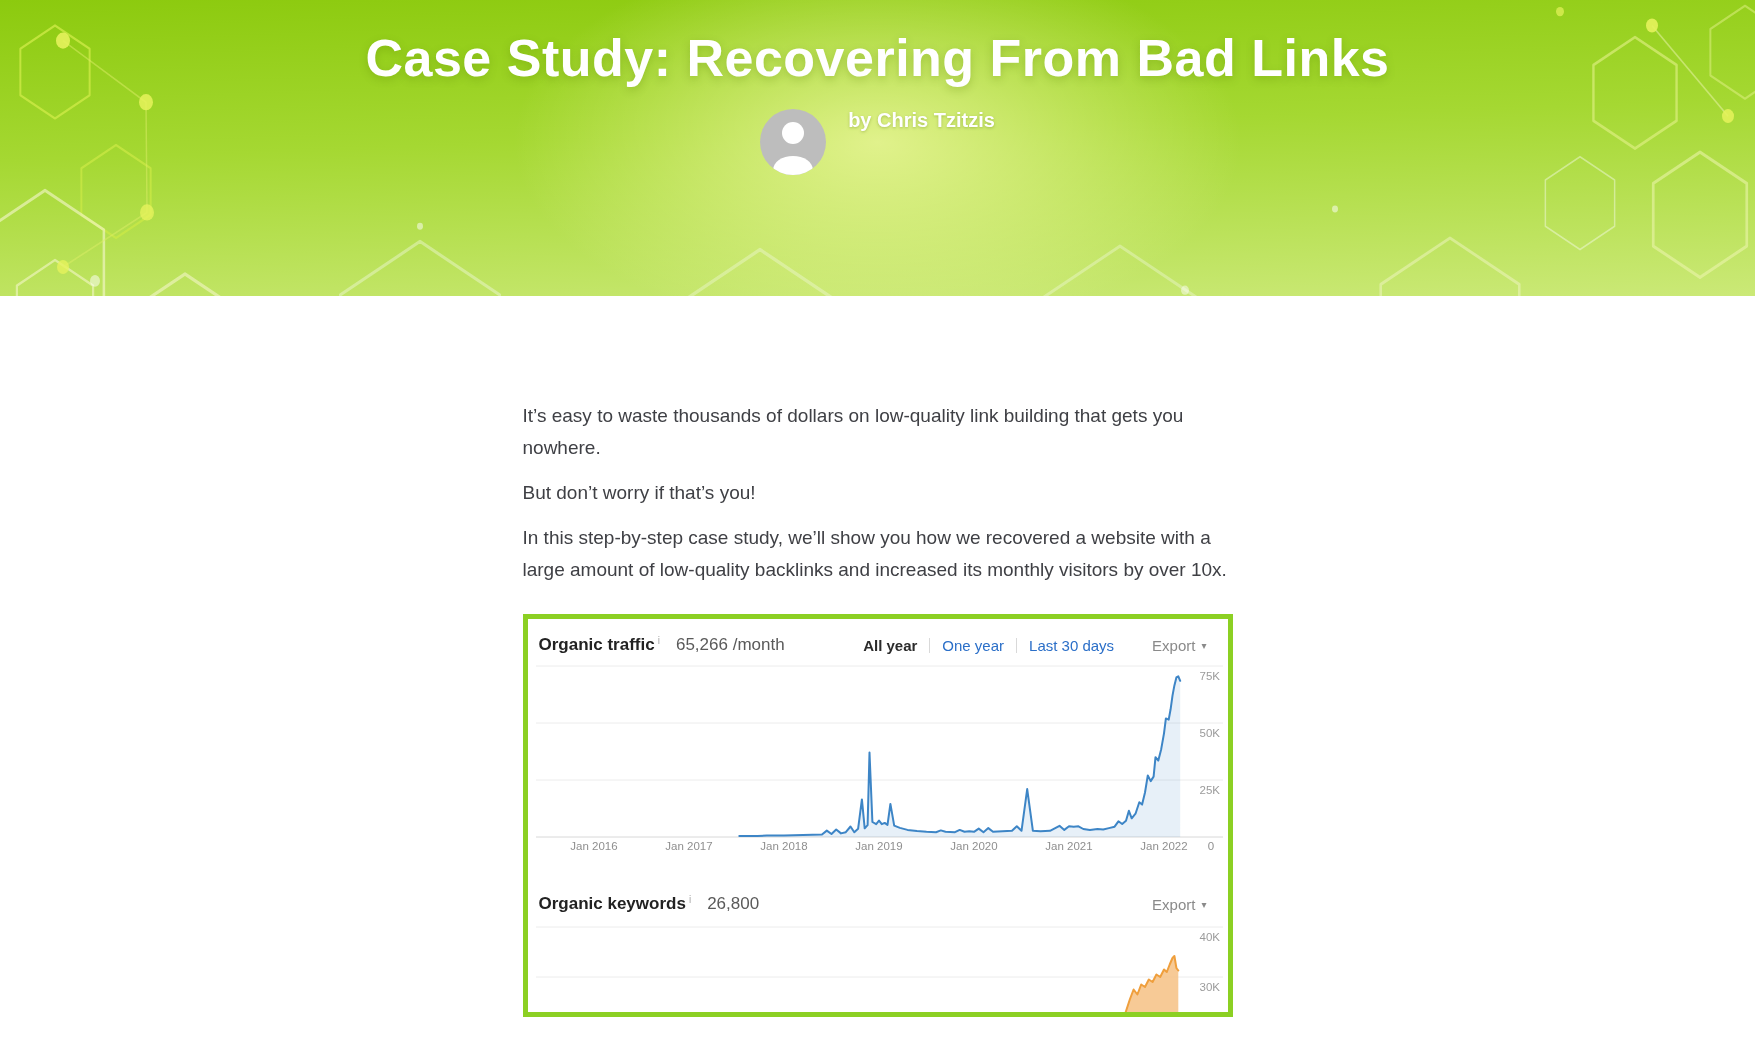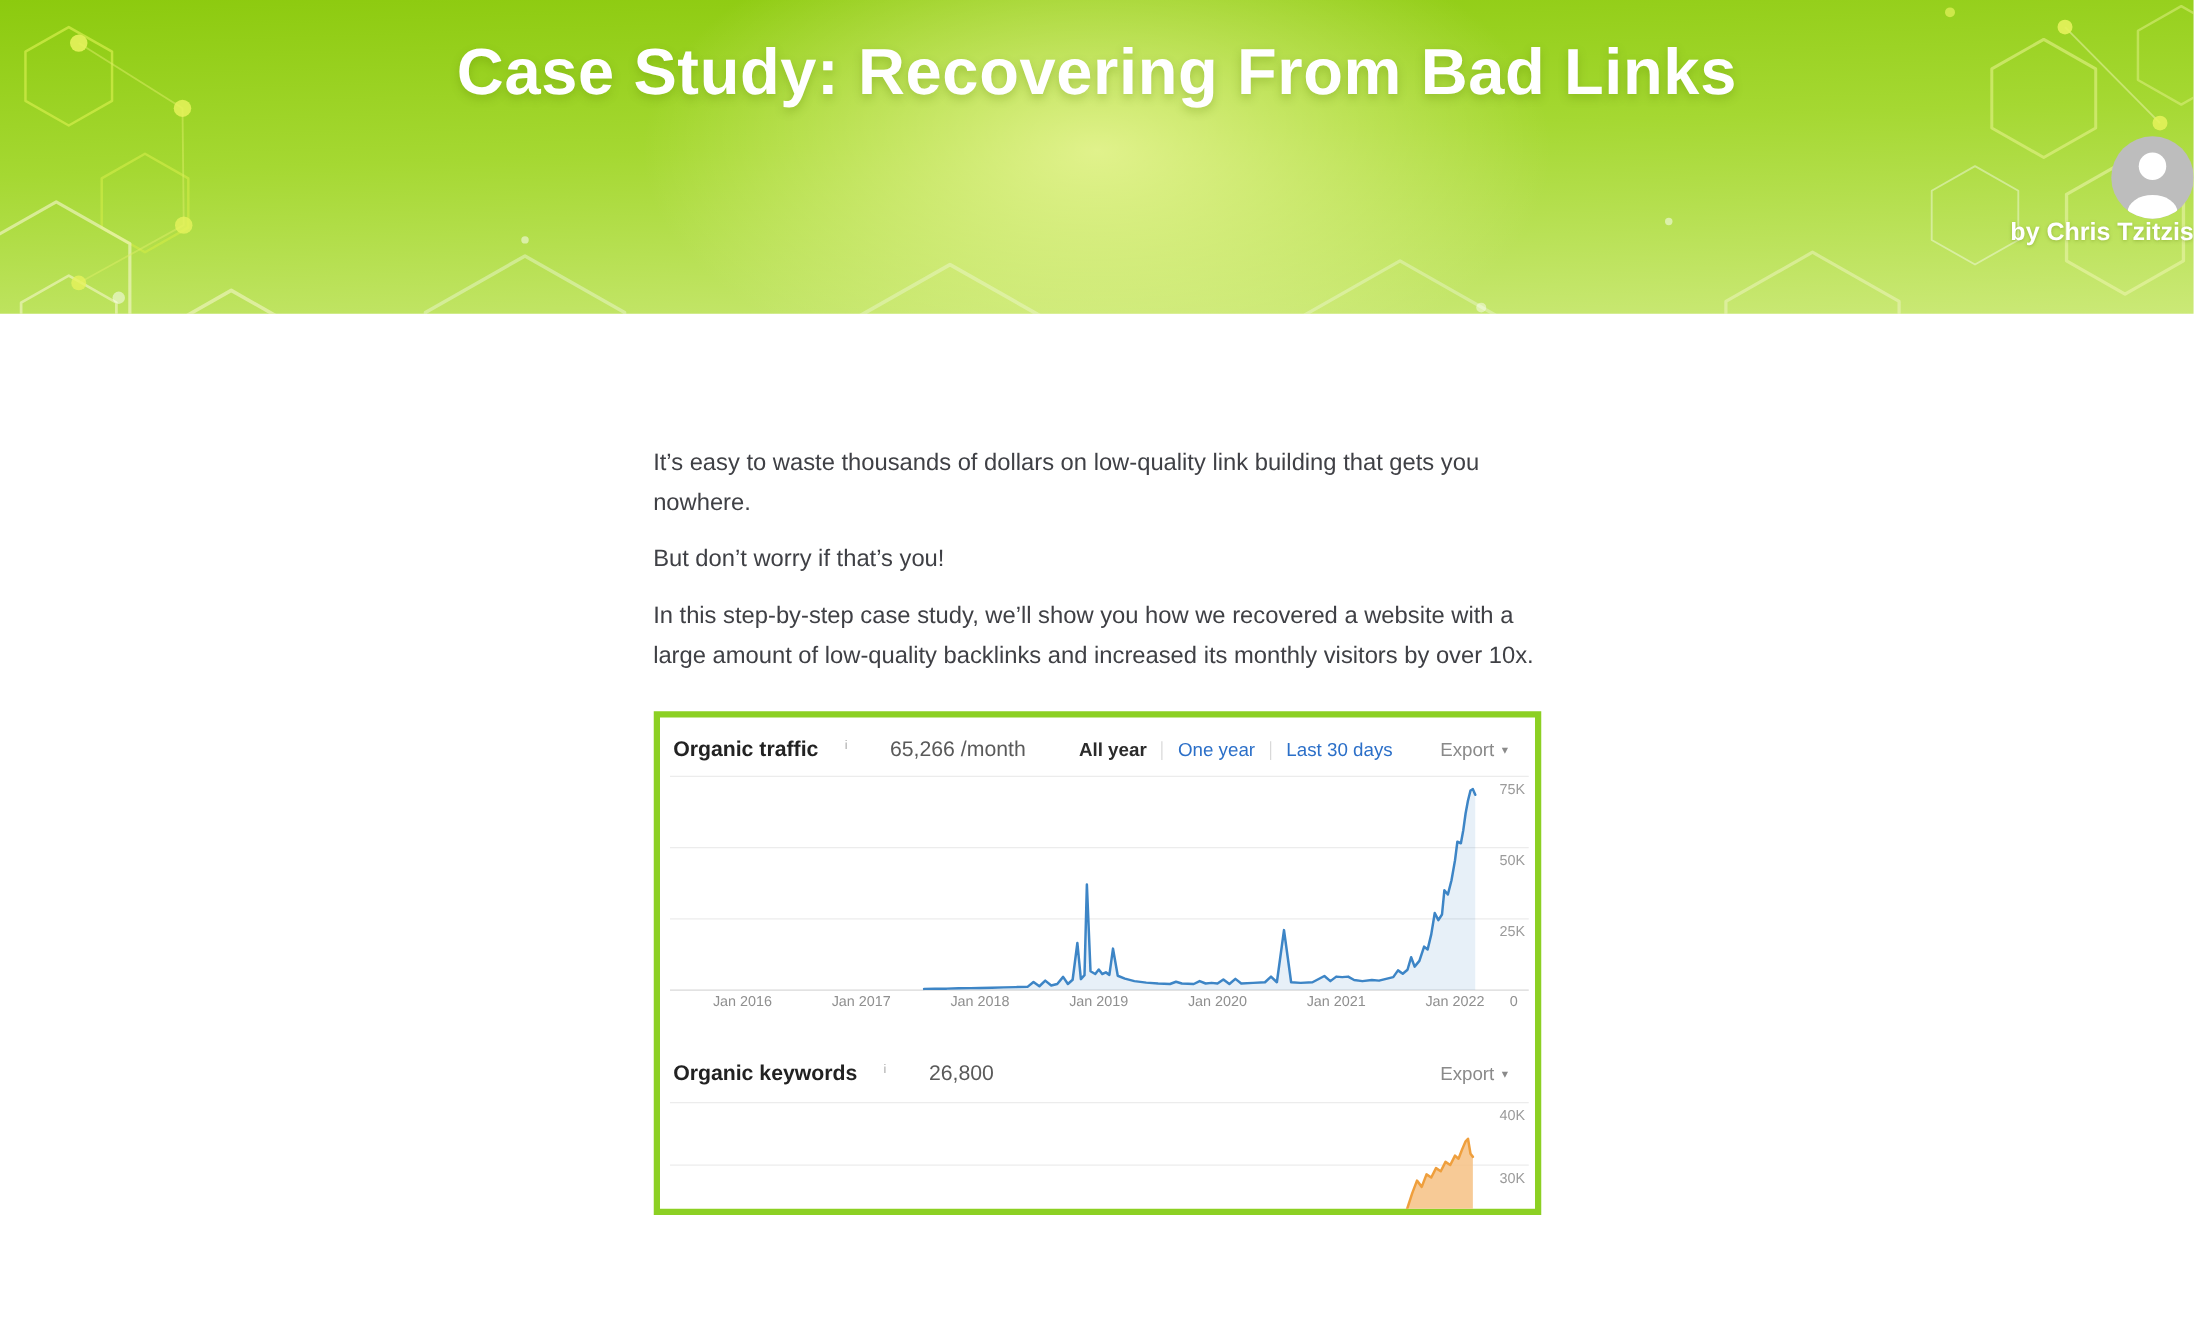--- a/index.html
+++ b/index.html
@@ -3,34 +3,34 @@
 <meta charset="utf-8">
 <style>
   * { margin:0; padding:0; box-sizing:border-box; }
   html,body { background:#ffffff; }
   body {
     width:1755px; height:1059px; overflow:hidden;
     font-family:"Liberation Sans", sans-serif;
   }
   
   .hero {
-    position:relative; width:100%; height:251px; overflow:hidden;
+    position:relative; width:100%; height:296px; overflow:hidden;
     background:
       radial-gradient(ellipse 560px 300px at 50% 48%, rgba(255,255,185,0.65) 0%, rgba(255,255,185,0.0) 65%),
       linear-gradient(178deg, #8cca0e 0%, #a5d832 45%, #cbe977 100%);
   }
   .hero svg.hexes { position:absolute; inset:0; width:100%; height:100%; }
   .hero-inner { position:relative; z-index:2; text-align:center; }
   h1.title {
     margin-top:30px;
     font-size:52px; line-height:1.1; font-weight:800; letter-spacing:0.5px;
     color:#ffffff; text-shadow:0 3px 8px rgba(90,130,0,0.30);
   }
   .author-row {
-    margin-top:22px; display:flex; align-items:flex-end; justify-content:center;flex-direction:column;
+    margin-top:22px; display:flex; align-items:flex-start; justify-content:center;
   }
   .avatar {
     width:66px; height:66px; border-radius:50%; background:#bdbdbd;
     position:relative; overflow:hidden; flex:0 0 auto;
   }
   .avatar .head {
     position:absolute; top:13px; left:50%; transform:translateX(-50%);
     width:22px; height:22px; border-radius:50%; background:#ffffff;
   }
   .avatar .torso {
@@ -48,21 +48,21 @@
   }
   
   figure.embed {
     width:710px; margin:28px auto 0; background:#ffffff;
     border:5px solid #8cd023;
   }
   .chart-head {
     display:flex; align-items:center; justify-content:space-between;
     padding:13px 21px 0 11px; height:39px;
   }
-  .ch-left { display:flex; align-items:baseline;gap:18px; }
+  .ch-left { display:flex; align-items:baseline; }
   .ch-title { font-size:17px; font-weight:bold; color:#222222; }
   .ch-info { font-size:10px; color:#ababab; vertical-align:super; position:relative; top:-6px; margin-left:3px; }
   .ch-value { font-size:17px; color:#5a5a5a; margin-left:16px; }
   .ch-right { display:flex; align-items:center; }
   .tab { font-size:15px; cursor:pointer; }
   .tab.active { color:#2b2b2b; font-weight:bold; }
   .tab.link { color:#2b6fc8; }
   .tab-sep { width:1px; height:15px; background:#d9d9d9; margin:0 12px; }
   .export { margin-left:38px; font-size:15px; color:#8a8a8a; cursor:pointer; display:flex; align-items:center; }
   .export .caret { font-size:10px; margin-left:6px; color:#8a8a8a; }

